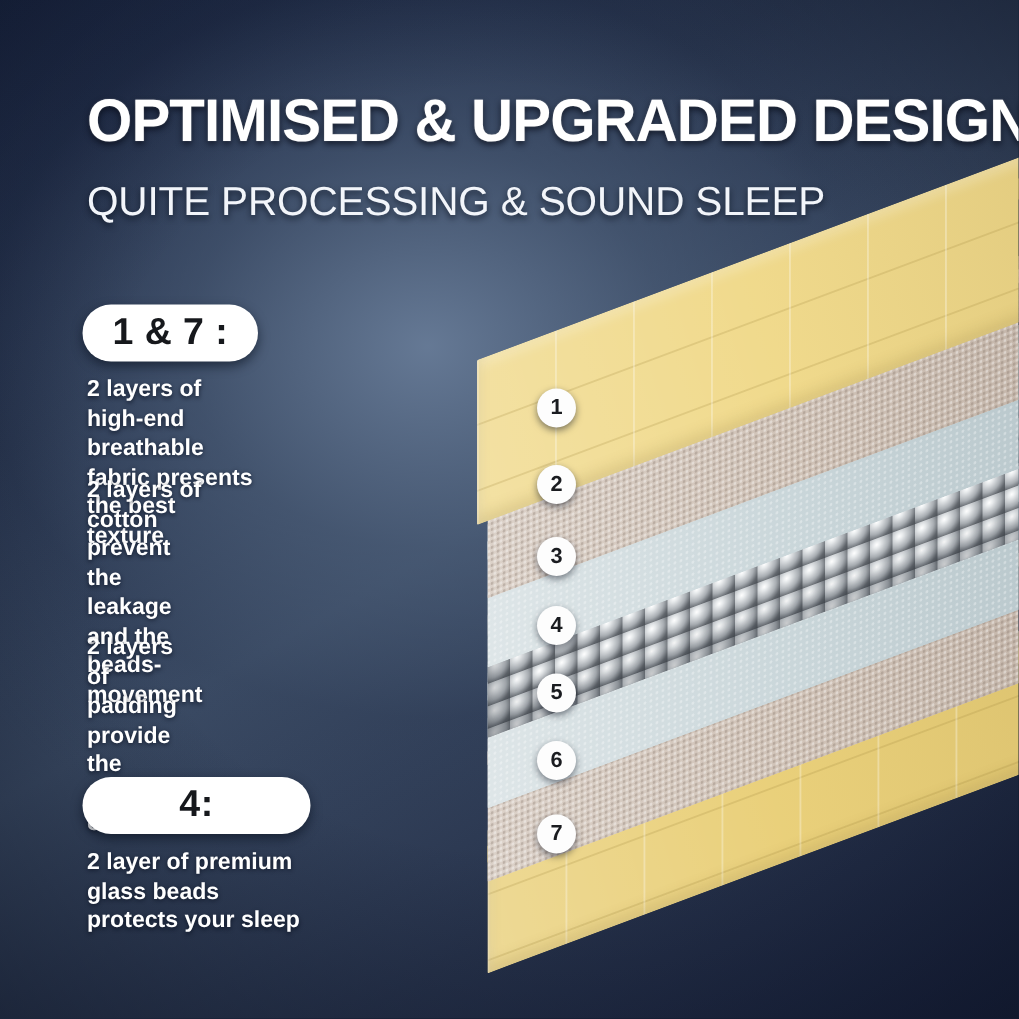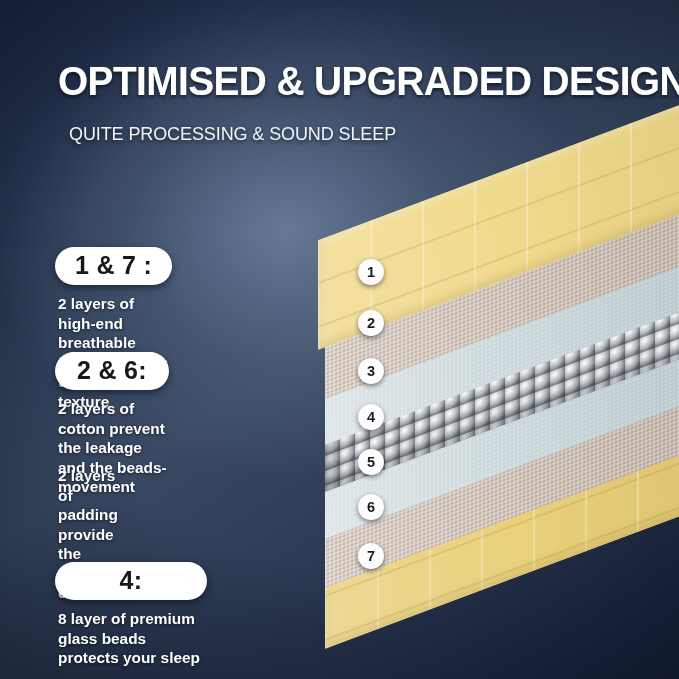--- a/index.html
+++ b/index.html
@@ -49,37 +49,36 @@
     color: #ffffff;
     text-shadow: 0 2px 4px rgba(5,10,22,0.75), 0 0 1px rgba(255,255,255,0.5);
     transform: scaleX(0.97);
     transform-origin: left center;
     white-space: nowrap;
   }
   .subhead {
     position: absolute;
     left: 58px;
     top: 118px;
-    font-size: 18px;
+    font-size: 27px;
     line-height: 32px;
     font-weight: normal;
     letter-spacing: -0.1px;
     color: #f2f5fa;
     text-shadow: 0 2px 4px rgba(5,10,22,0.65);
     white-space: nowrap;
-    margin-left: 11px;
   }
 
   
   .blocks {
     position: absolute;
     left: 0; top: 0;
     z-index: 7;
   }
-  .block { position: absolute; left: 55px; margin-top: 44px; }
+  .block { position: absolute; left: 55px; }
   .pill {
     display: inline-block;
     background: #ffffff;
     border-radius: 19px;
     padding: 4px 20px 6px 20px;
     min-width: 74px;
     text-align: center;
     box-shadow: 0 3px 7px rgba(6,12,26,0.55);
   }
   .pill-txt {
@@ -254,32 +253,29 @@
   <div class="blocks">
 
     <div class="block" style="top:203px;">
       <div class="pill">
         <span class="pill-txt">1 &amp; 7 :</span>
       </div>
       <div class="block-body">2 layers of high-end breathable fabric presents the best texture</div>
     </div>
 
     <div class="block" style="top:308px;">
-      <div class="pill">
-        <span class="pill-txt">2 &amp; 6:</span>
-      </div>
       <div class="block-body">2 layers of cotton prevent the leakage and the beads-movement</div>
     </div>
 
     <div class="block" style="top:413px;">
       <div class="block-body">2 layers of padding provide the maximum comfort</div>
     </div>
 
     <div class="block" style="top:518px;">
       <div class="pill" style="min-width:112px;">
         <span class="pill-txt">4:</span>
       </div>
-      <div class="block-body">8 layer of premium glass beads protects your sleep</div>
+      <div class="block-body">2 layer of premium glass beads protects your sleep</div>
     </div>
 
   </div>
 
 </div>
 
 </body></html>

